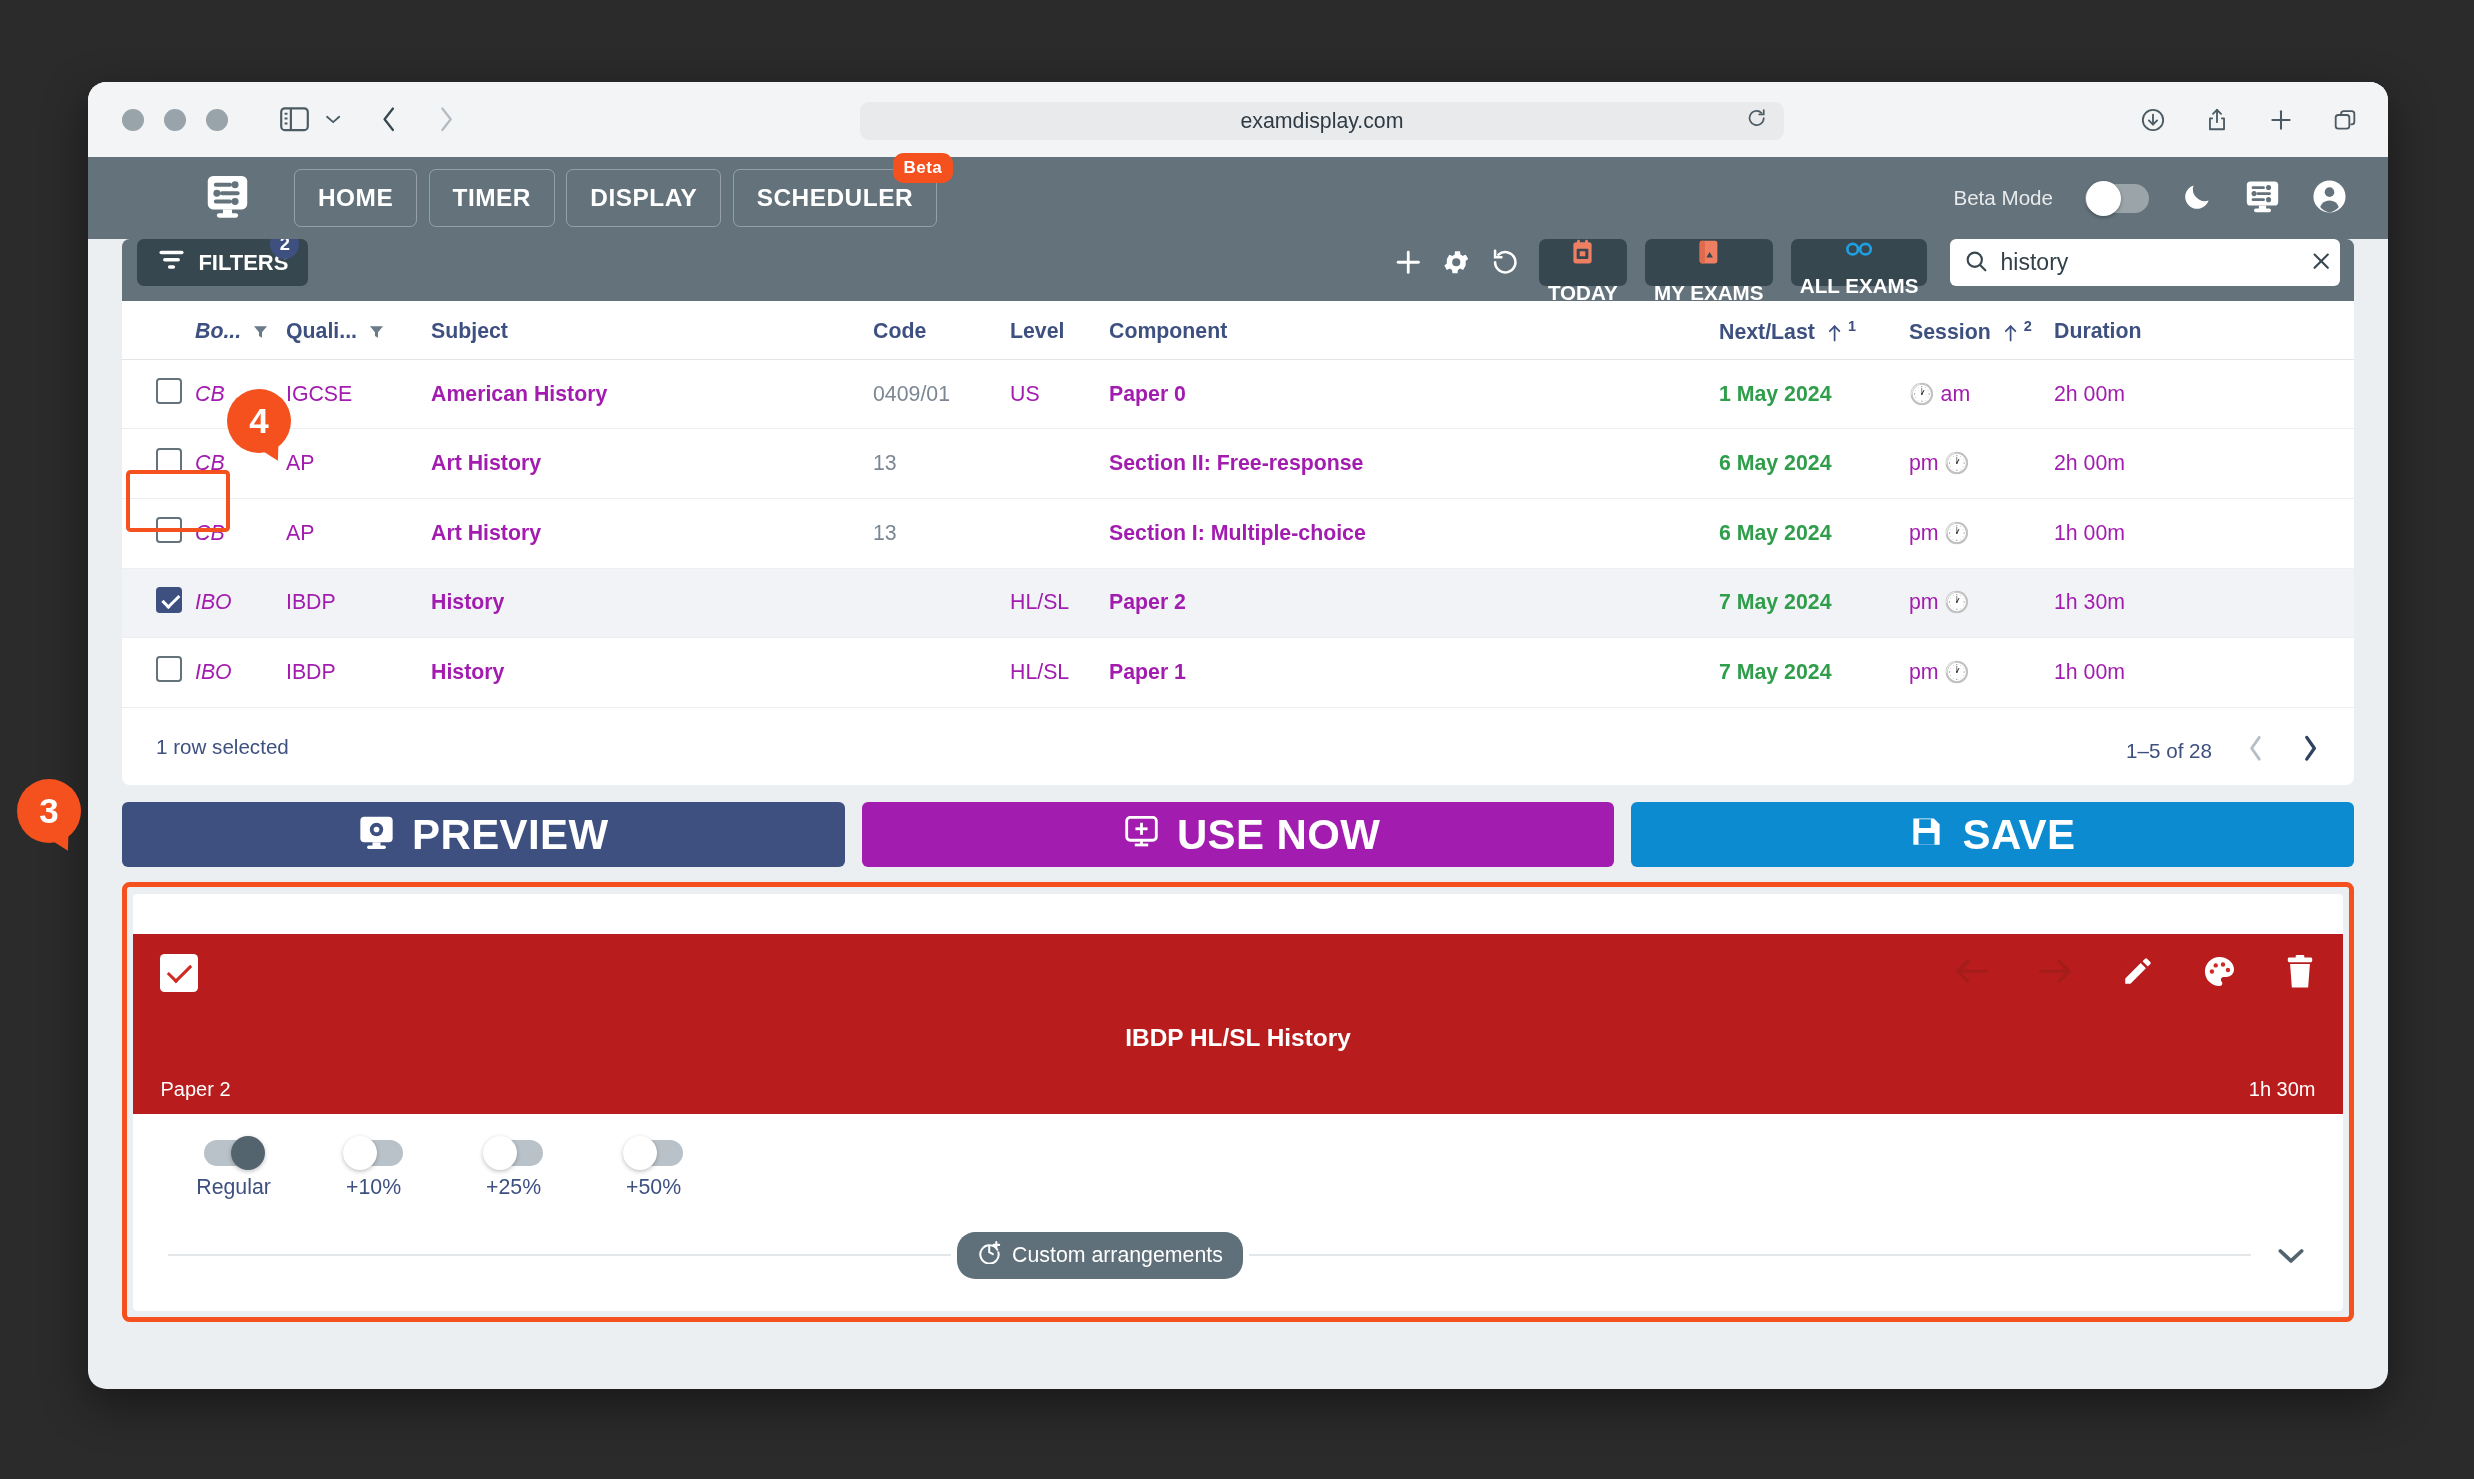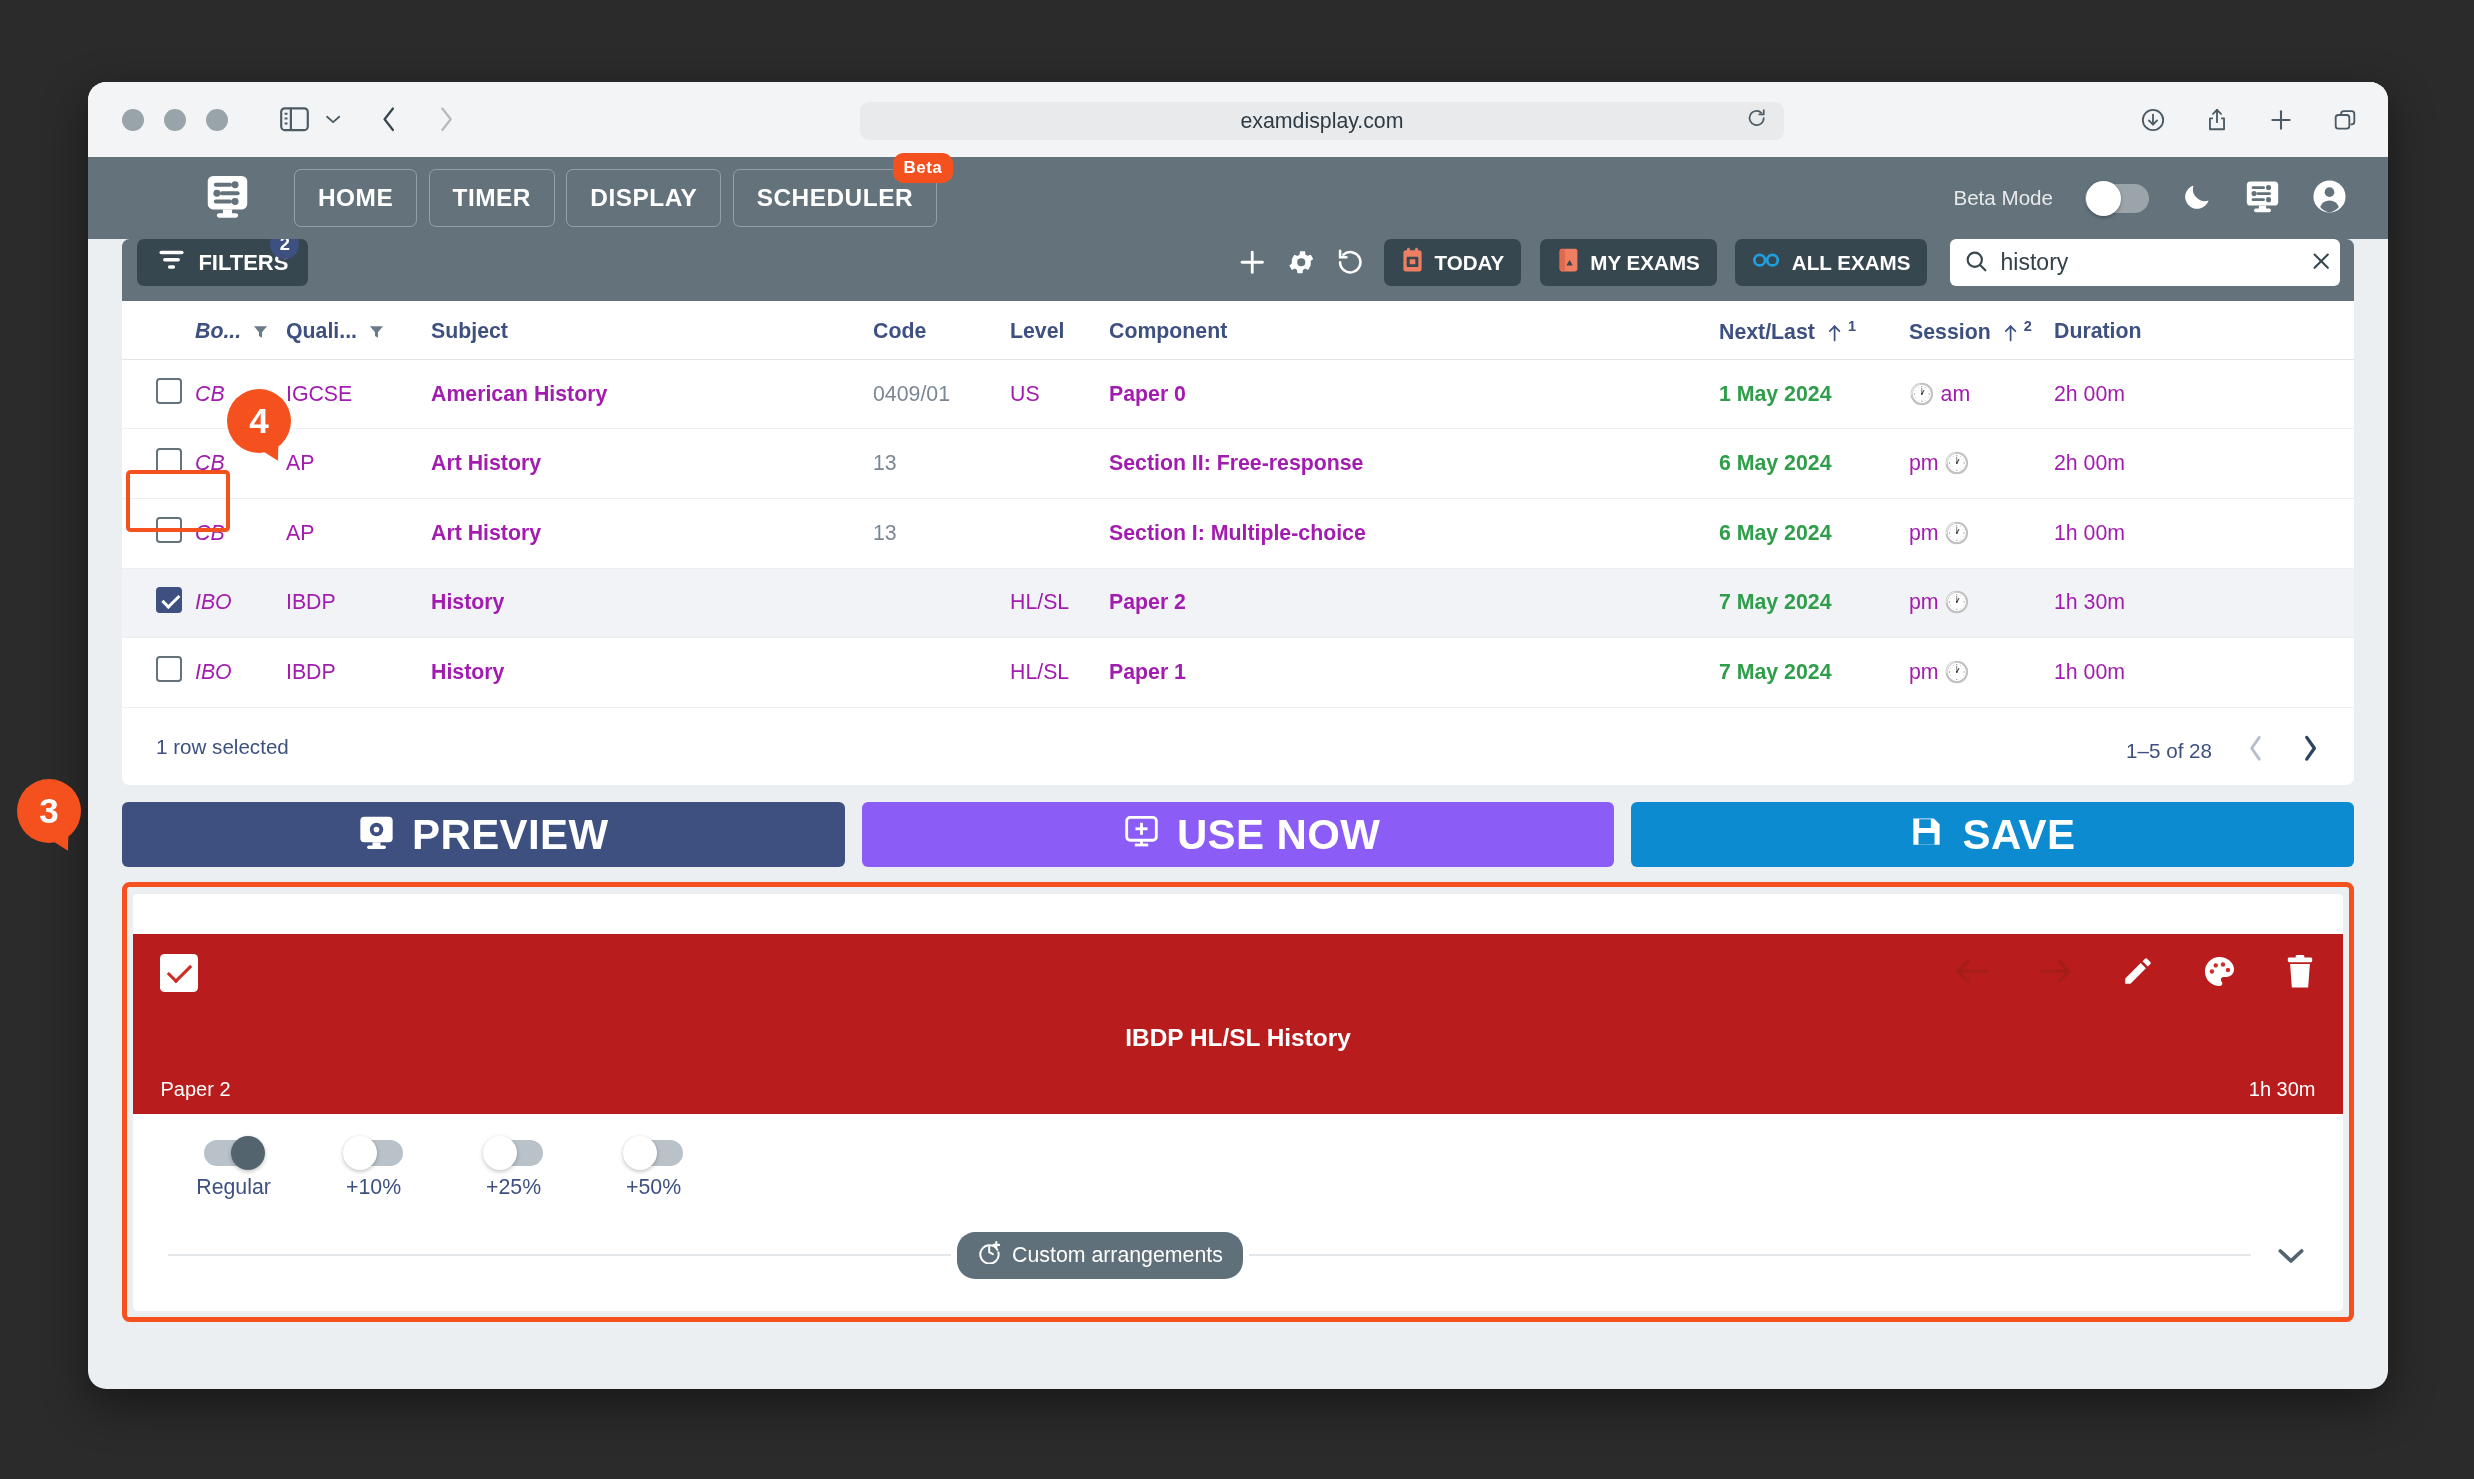--- a/index.html
+++ b/index.html
@@ -133,24 +133,25 @@
     display: flex; align-items: center; justify-content: center;
   }
   .toolbar-right { margin-left: auto; display: flex; align-items: center; gap: 18.3px; }
   .ticon { color: #fff; display: flex; align-items: center; }
   .chip-btn {
     background: #37474f;
     color: #fff;
     border-radius: 6.9px;
     height: 47px;
     display: flex; align-items: center; gap: 10.7px;
-    padding: 0 17px;
+    padding: 0 9px;
     font-size: 20.6px;
     font-weight: 600;
     white-space: nowrap;
+    flex-direction: column;
   }
   .search-box {
     background: #fff;
     border-radius: 6.1px;
     height: 47px;
     width: 390px;
     display: flex; align-items: center;
     padding: 0 13.7px;
     gap: 12.2px;
     margin-left: 4.6px;
@@ -231,21 +232,21 @@
     height: 65px;
     border-radius: 6.1px;
     display: flex; align-items: center; justify-content: center;
     gap: 18.3px;
     color: #fff;
     font-size: 42px;
     font-weight: 700;
     letter-spacing: 0.4px;
   }
   .btn-preview { background: #3d5080; }
-  .btn-usenow { background: #8b5cf6; padding-left: 28px; }
+  .btn-usenow { background: #a21caf; padding-left: 28px; }
   .btn-save   { background: #0d8bd0; }
 
   
   .card-wrap {
     margin-top: 15.2px;
     border: 5.3px solid #f4511e;
     border-radius: 7.6px;
     padding: 6.1px;
     background: #eceff1;
     position: relative;

